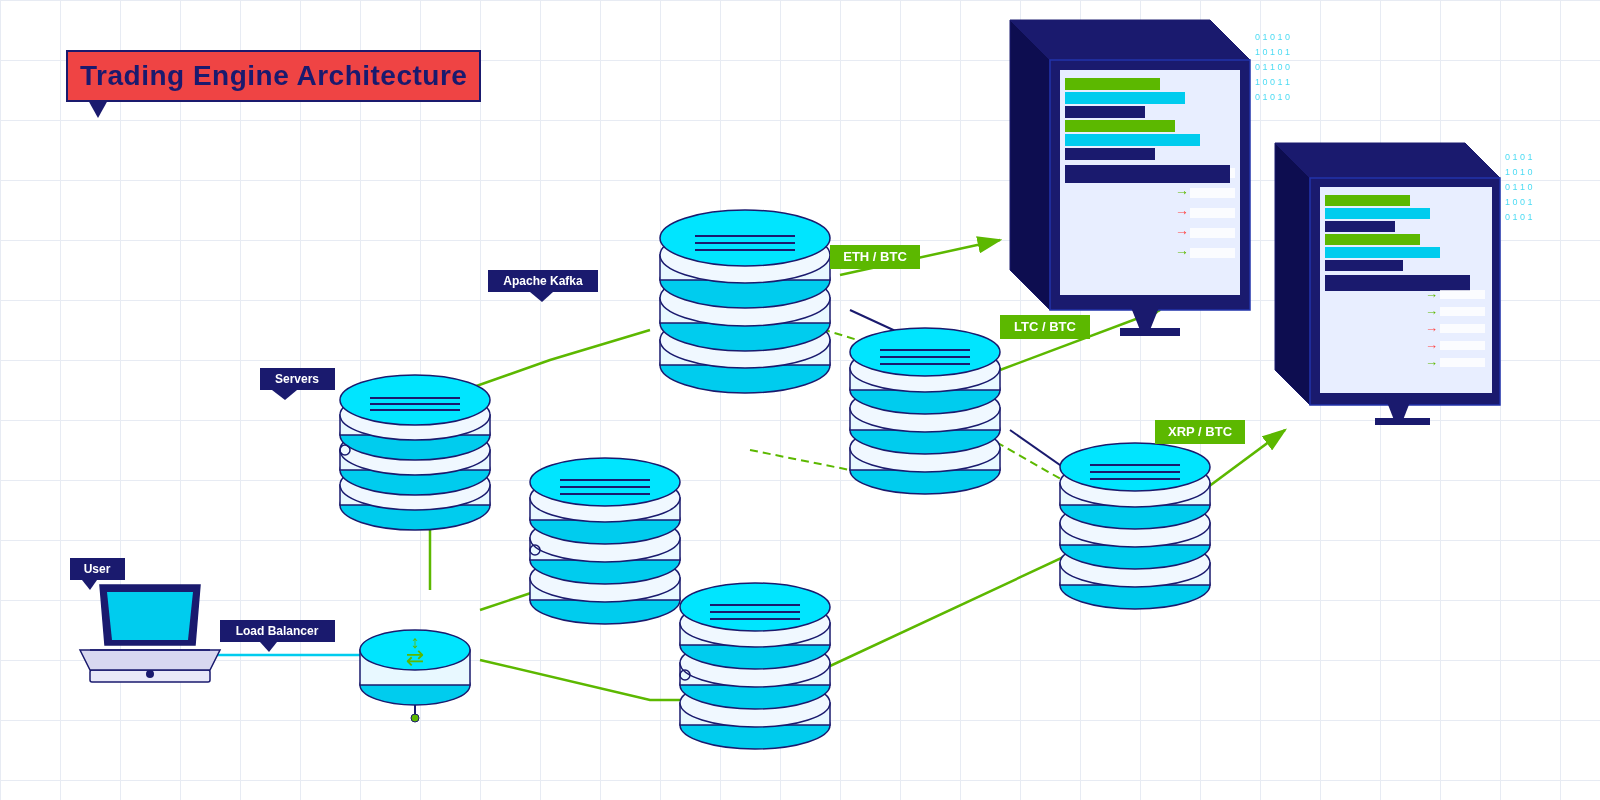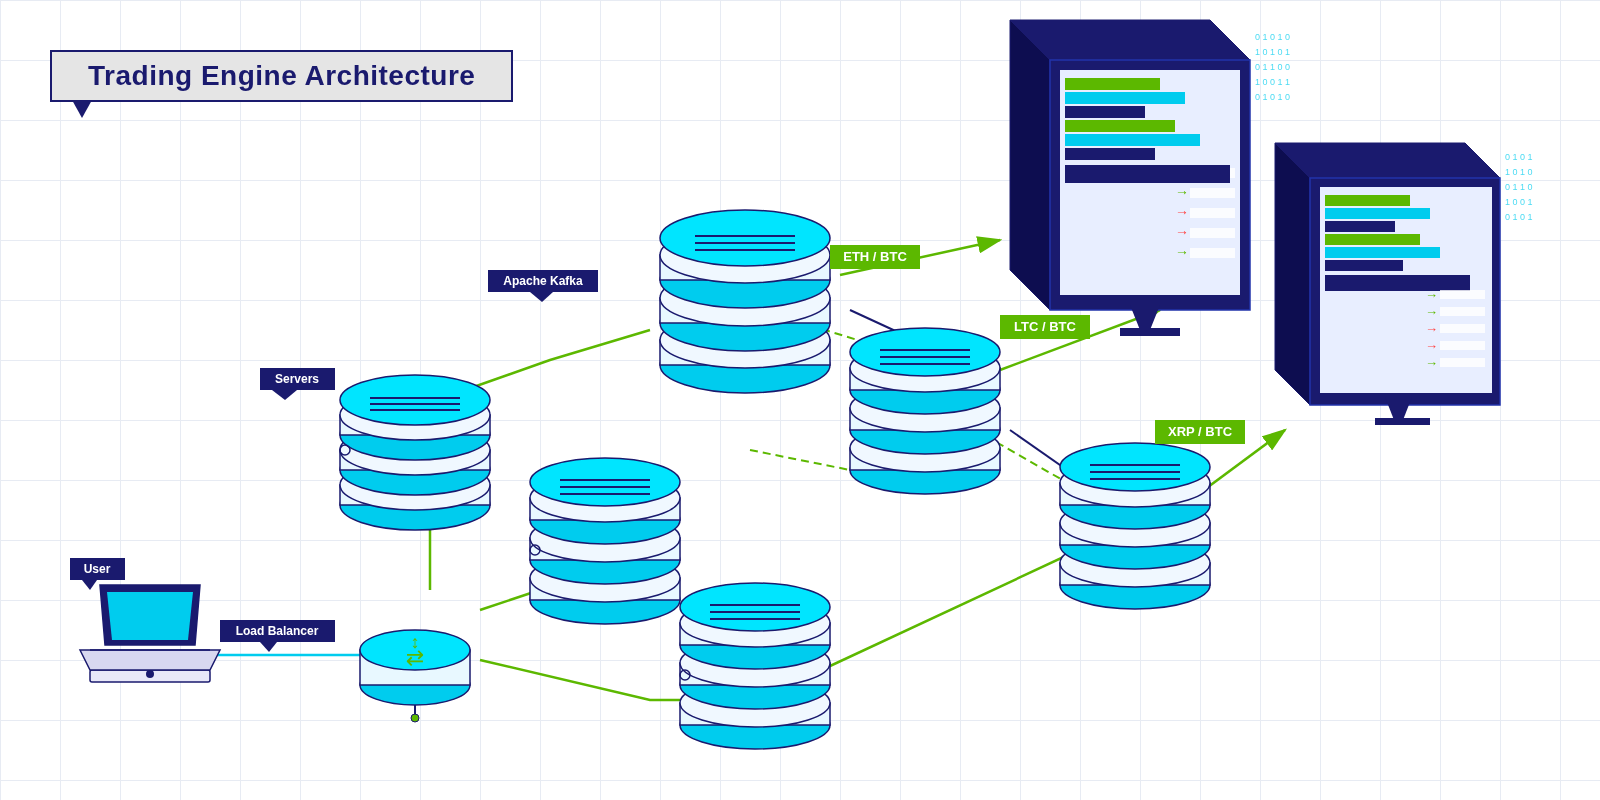--- a/index.html
+++ b/index.html
@@ -20,24 +20,24 @@
         linear-gradient(to right, #d0d8e8 1px, transparent 1px),
         linear-gradient(to bottom, #d0d8e8 1px, transparent 1px);
       background-size: 60px 60px;
       opacity: 0.5;
     }
 
     
     .title-box {
       position: absolute;
       top: 50px;
-      left: 50px;
+      left: 66px;
       border: 2.5px solid #1a1a6e;
-      padding: 8px 36px;
-      background: #e5e5e5;
+      padding: 8px 12px;
+      background: #ef4444;
       z-index: 10;
     }
     .title-text {
       font-size: 28px;
       font-weight: 900;
       color: #1a1a6e;
       letter-spacing: 0.5px;
     }
     .title-arrow {
       position: absolute;

